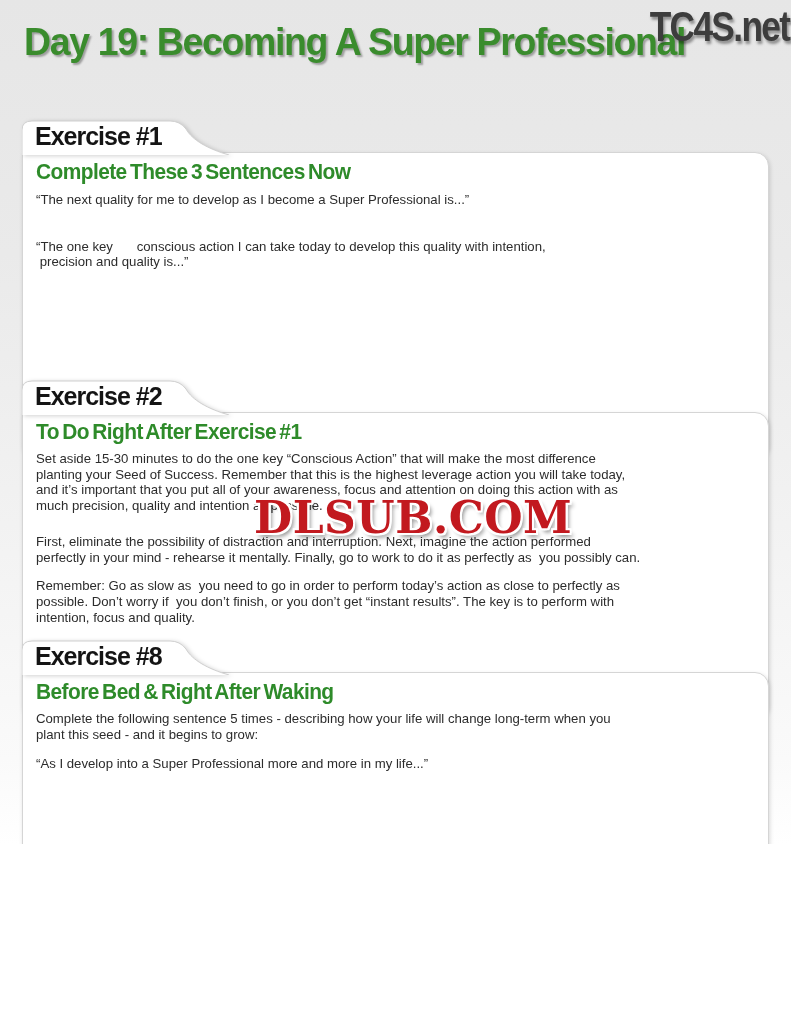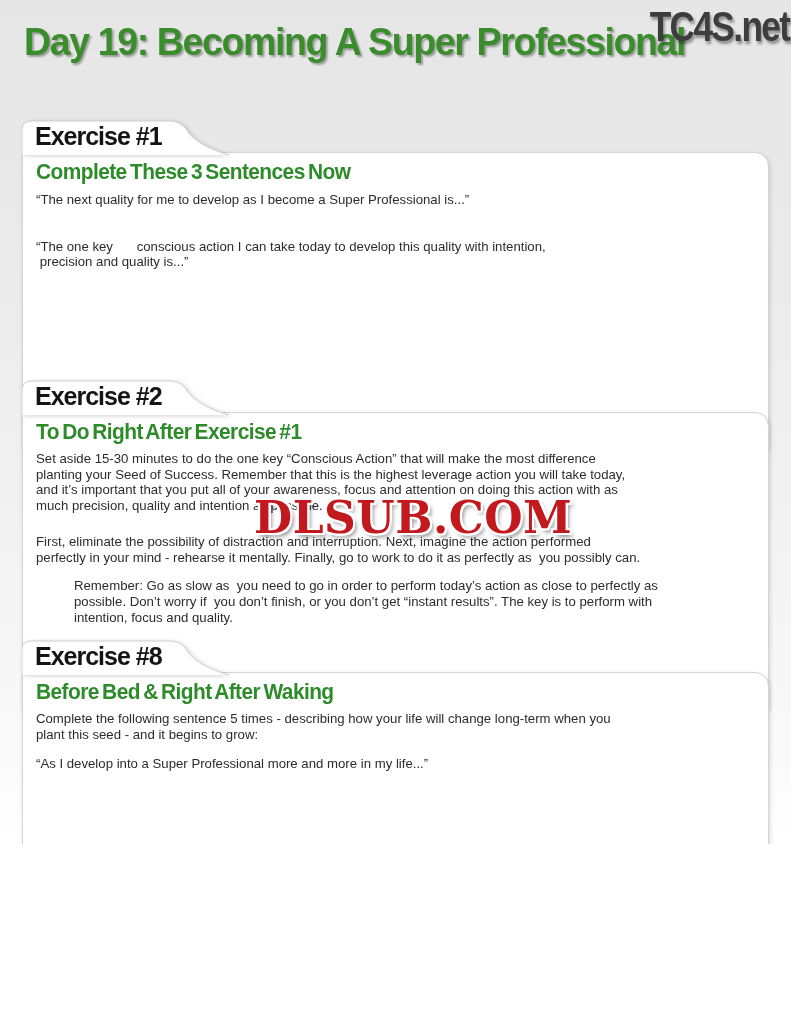--- a/index.html
+++ b/index.html
@@ -56,21 +56,21 @@
     font-size:13.2px; line-height:15.7px; color:#2c2c2c;
     white-space:pre-wrap; width:712px;
   }
   .u { text-underline-offset:2px;margin-left:20px; }
 
   .body-1 .p-a { margin-top:7px; }
   .body-1 .p-b { margin-top:31px; }
   .body-1 .p-c { margin-top:31px; }
   .body-2 .p-a { margin-top:6px; }
   .body-2 .p-b { margin-top:20px; }
-  .body-2 .p-c { margin-top:13px;margin-left:38px; }
+  .body-2 .p-c { margin-top:13px; }
   .body-3 .p-a { margin-top:6px; }
   .body-3 .p-b { margin-top:14px; }
 
   
   .outline-text {
     text-shadow:
       -2px -2px 0 #fff, 2px -2px 0 #fff, -2px 2px 0 #fff, 2px 2px 0 #fff,
       0 -2px 0 #fff, 0 2px 0 #fff, -2px 0 0 #fff, 2px 0 0 #fff,
       3px 4px 4px rgba(0,0,0,0.45);
   }

